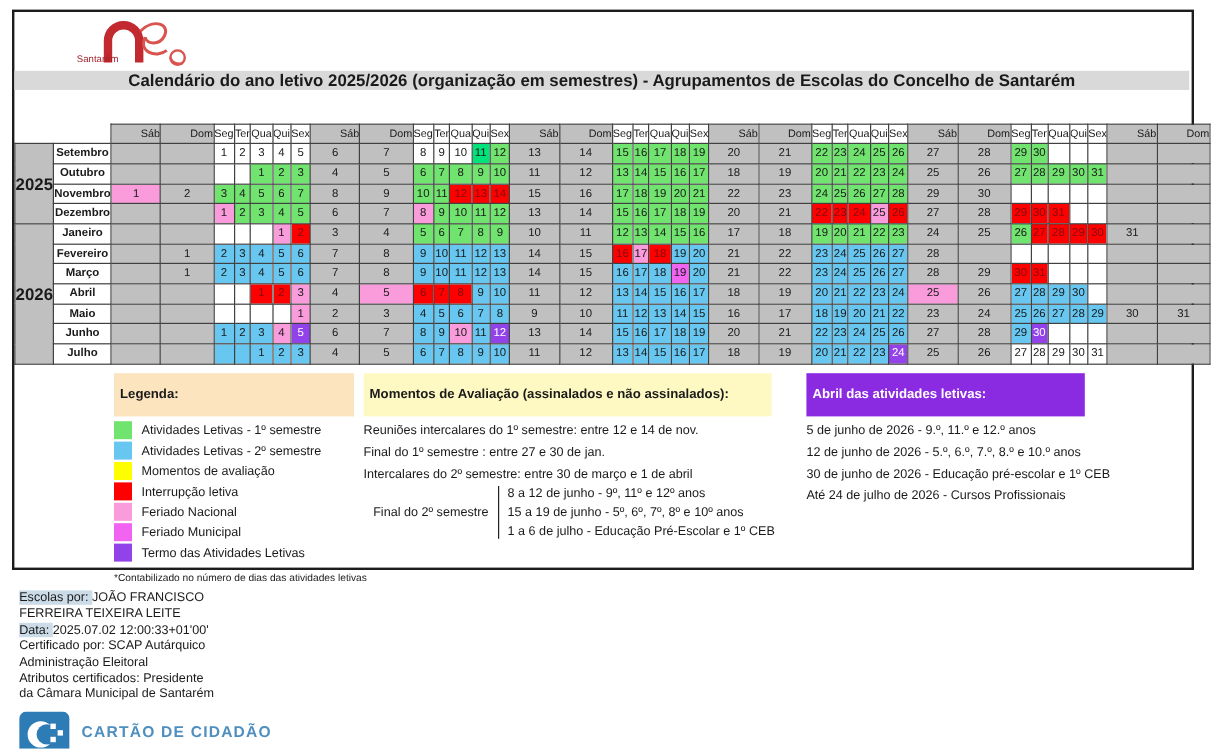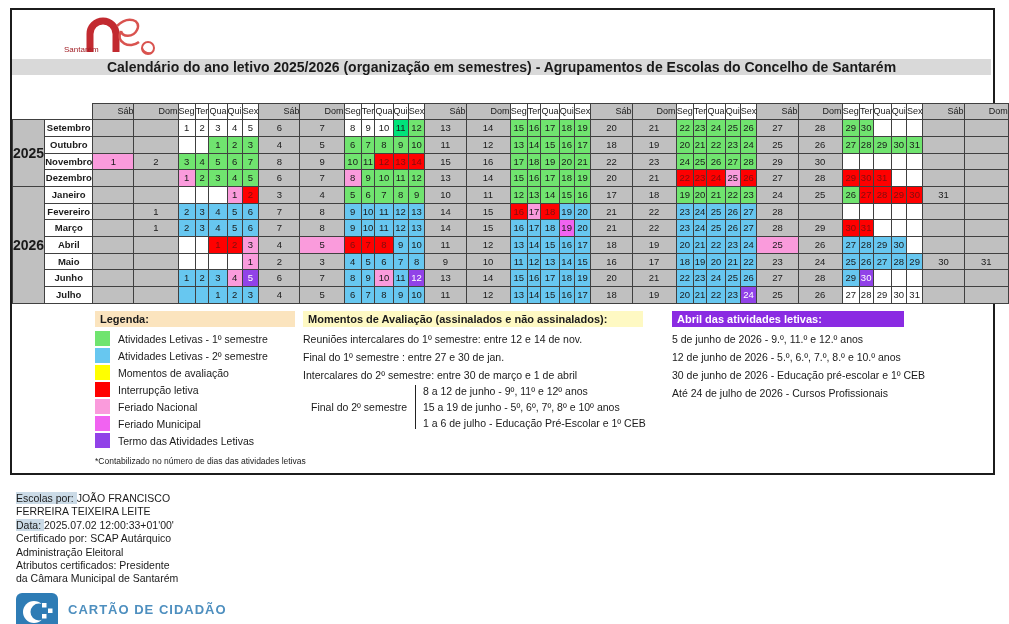--- a/index.html
+++ b/index.html
@@ -23,21 +23,21 @@
   .c-G{background:#70E46F;}
   .c-S{background:#00E37A;}
   .c-B{background:#67C7F0;}
   .c-E{background:#67C7F0;}
   .c-R{background:#FF0000;color:#7e0f0f;}
   .c-P{background:#FA9BDC;}
   .c-M{background:#F163F1;}
   .c-V{background:#9142E8;color:#fff;}
   
   .sec{position:absolute;font-size:10.5px;}
-  .sec-title{font-weight:bold;font-size:11px;padding:2px 5px;box-sizing:border-box;}
+  .sec-title{font-weight:bold;font-size:11px;padding:12px 5px;box-sizing:border-box;}
   .t-peach{background:#FBE4BE;width:200px;}
   .t-yellow{background:#fef9c3;width:340px;}
   .t-purple{background:#8A2BE2;color:#fff;width:232px;}
   .lg-row{display:flex;align-items:center;height:17px;}
   .sw{width:15px;height:15px;flex:0 0 15px;}
   .lg-lbl{margin-left:8px;}
   .footnote{font-size:8.5px;margin-top:7px;white-space:nowrap;}
   .txt-line{margin-top:6px;white-space:nowrap;}
   .final-row{display:flex;align-items:center;margin-top:4px;}
   .final-label{width:112px;text-align:center;flex:0 0 112px;}

